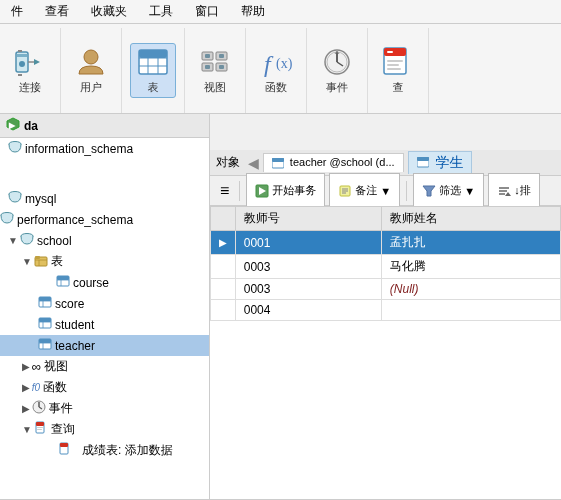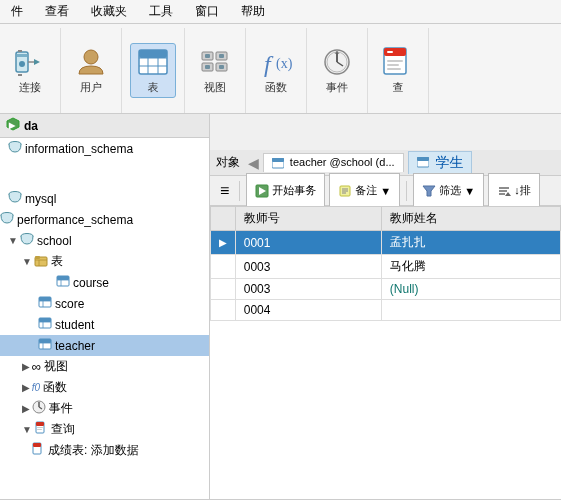--- a/index.html
+++ b/index.html
@@ -213,21 +213,21 @@
 
     table td {
       border: 1px solid #ddd;
       padding: 3px 8px;
       white-space: nowrap;
     }
 
     .row-selected td { background: #3080c0 !important; color: #fff; }
     .row-indicator { width: 16px; text-align: center; font-size: 10px; }
 
-    .null-value { color: #0f766e; }
+    .null-value { color: #7f1d1d; font-style: italic; }
 
     
     .status-bar {
       height: 22px;
       background: #f0f0f0;
       border-top: 1px solid #ccc;
       display: flex;
       align-items: center;
       justify-content: flex-end;
       padding: 0 8px;
@@ -502,21 +502,21 @@
         <svg width="14" height="14" viewBox="0 0 14 14">
           <rect x="2" y="1" width="8" height="11" rx="1" fill="#fff" stroke="#5090c0" stroke-width="1"></rect>
           <rect x="2" y="1" width="8" height="4" rx="1" fill="#d03020"></rect>
           <rect x="3" y="6" width="6" height="1" fill="#ccc" rx="0.5"></rect>
           <rect x="3" y="8" width="5" height="1" fill="#ccc" rx="0.5"></rect>
         </svg>
       </span>
       <span>查询</span>
     </div>
 
-    <div class="tree-item" style="padding-left: 31px;">
+    <div class="tree-item" style="padding-left: 58px; gap: 7px;">
       <span class="item-icon">
         <svg width="14" height="14" viewBox="0 0 14 14">
           <rect x="2" y="1" width="8" height="11" rx="1" fill="#fff" stroke="#5090c0" stroke-width="1"></rect>
           <rect x="2" y="1" width="8" height="4" rx="1" fill="#d03020"></rect>
         </svg>
       </span>
       <span>成绩表: 添加数据</span>
     </div>
 
   </div>

